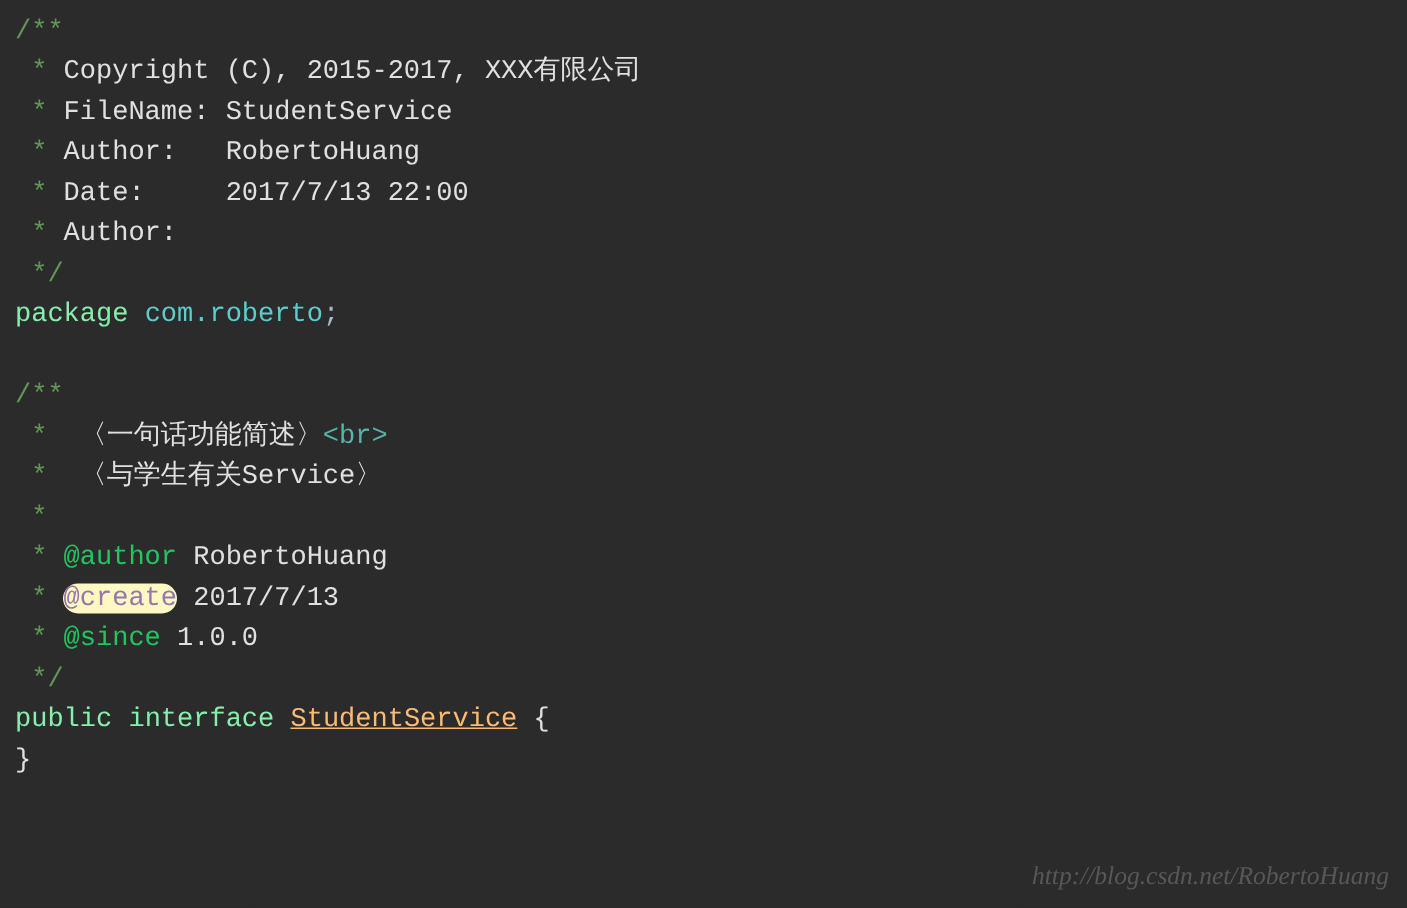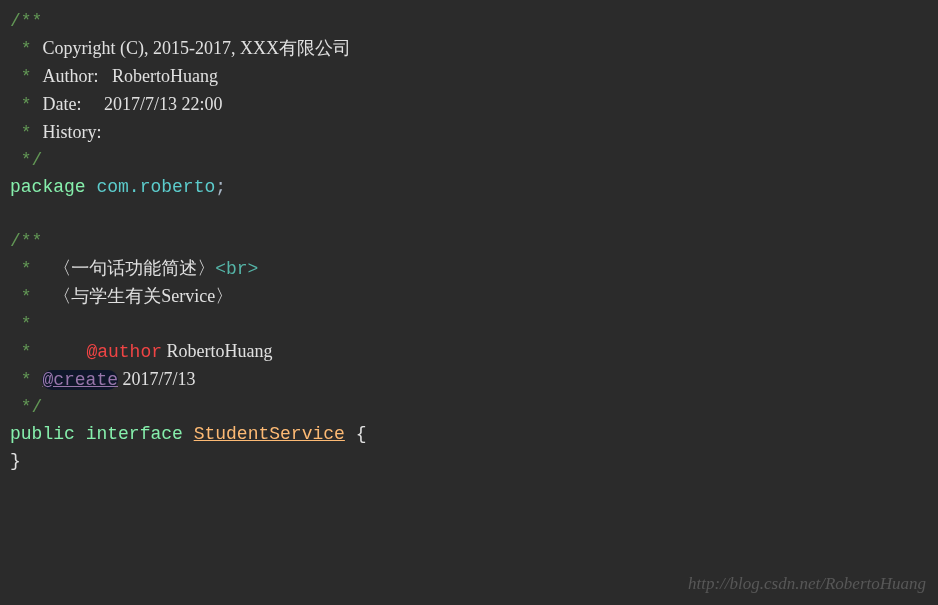--- a/index.html
+++ b/index.html
@@ -20,47 +20,44 @@
       overflow: hidden;
     }
     .code-line {
       white-space: pre;
     }
     .comment-delim {
       color: #629755;
     }
     .comment-text {
       color: #e0e0e0;
-      font-family: Liberation Serif, serif;
     }
     .tag-yellow {
       color: #d0d070;
     }
     .tag-teal {
       color: #55b5a8;
       margin-top: 36px;
     }
     .keyword-magenta {
       color: #86efac;
     }
     .package-name {
       color: #5ccccc;
     }
     .interface-name {
       color: #fdba74;
       text-decoration: underline;
     }
     .doc-tag {
-      color: #ef4444;
-      margin-left: 44px;
+      color: #22c55e;
     }
     .doc-tag-underline {
       color: #9876aa;
-      text-decoration: underline;
-      background-color: #0f172a;
+      background-color: #fef9c3;
       border-radius: 10px;
     }
     .semicolon {
       color: #a9b7c6;
     }
     .brace {
       color: #e0e0e0;
     }
     .watermark {
       position: absolute;
@@ -73,30 +70,32 @@
       opacity: 0.7;
       text-align: center;
     }
   </style>
 </head>
 <body>
 
 <div>
   <div class="code-line"><span class="comment-delim">/**</span></div>
   <div class="code-line"><span class="comment-delim"> * </span><span class="comment-text">Copyright (C), 2015-2017, XXX有限公司</span></div>
+  <div class="code-line"><span class="comment-delim"> * </span><span class="comment-text">FileName: StudentService</span></div>
   <div class="code-line"><span class="comment-delim"> * </span><span class="comment-text">Author:   RobertoHuang</span></div>
   <div class="code-line"><span class="comment-delim"> * </span><span class="comment-text">Date:     2017/7/13 22:00</span></div>
-  <div class="code-line"><span class="comment-delim"> * </span><span class="comment-text">History:</span></div>
+  <div class="code-line"><span class="comment-delim"> * </span><span class="comment-text">Author:</span></div>
   <div class="code-line"><span class="comment-delim"> */</span></div>
   <div class="code-line"><span class="keyword-magenta">package</span><span> </span><span class="package-name">com.roberto</span><span class="semicolon">;</span></div>
   <div class="code-line"><span></span>&nbsp;</div>
   <div class="code-line"><span class="comment-delim">/**</span></div>
   <div class="code-line"><span class="comment-delim"> *  </span><span class="comment-text">〈一句话功能简述〉</span><span class="tag-teal">&lt;br&gt;</span></div>
   <div class="code-line"><span class="comment-delim"> *  </span><span class="comment-text">〈与学生有关Service〉</span></div>
   <div class="code-line"><span class="comment-delim"> *</span></div>
   <div class="code-line"><span class="comment-delim"> * </span><span class="doc-tag">@author</span><span class="comment-text"> RobertoHuang</span></div>
   <div class="code-line"><span class="comment-delim"> * </span><span class="doc-tag-underline">@create</span><span class="comment-text"> 2017/7/13</span></div>
+  <div class="code-line"><span class="comment-delim"> * </span><span class="doc-tag">@since</span><span class="comment-text"> 1.0.0</span></div>
   <div class="code-line"><span class="comment-delim"> */</span></div>
   <div class="code-line"><span class="keyword-magenta">public</span><span> </span><span class="keyword-magenta">interface</span><span> </span><span class="interface-name">StudentService</span><span> </span><span class="brace">{</span></div>
   <div class="code-line"><span class="brace">}</span></div>
 </div>
 
 <div class="watermark">http://blog.csdn.net/RobertoHuang</div>
 
 </body></html>

